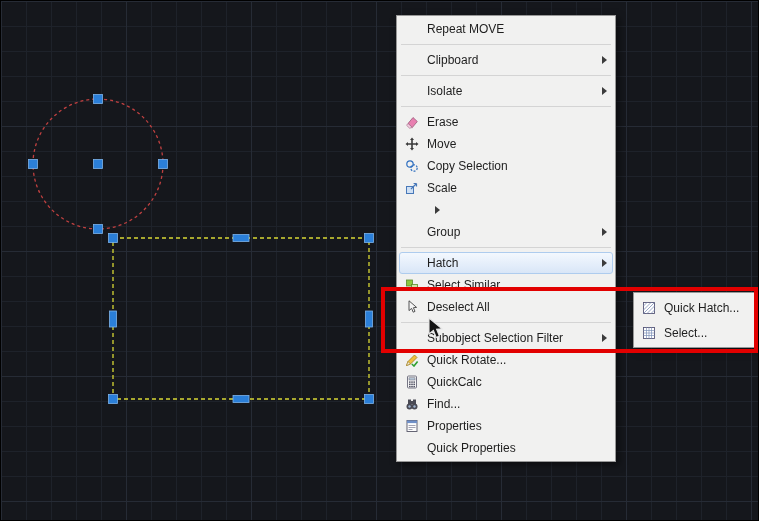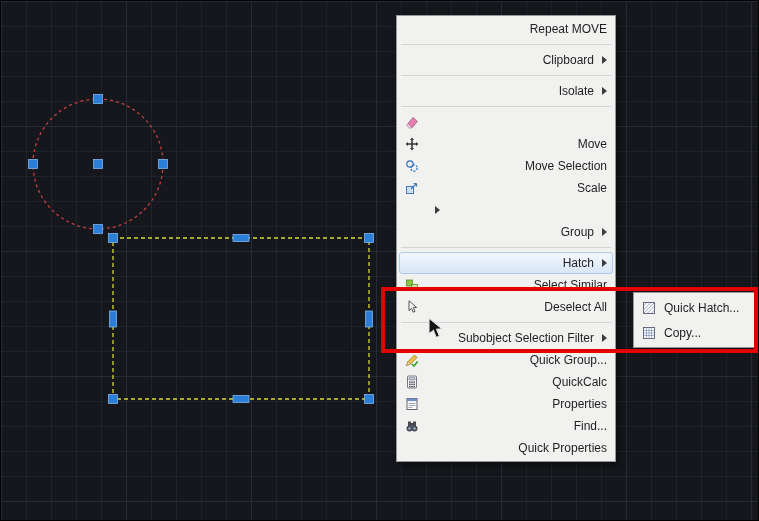--- a/index.html
+++ b/index.html
@@ -24,21 +24,21 @@
   .drawing { position:absolute; left:0; top:0; }
 
   
   .context-menu, .submenu {
     position:absolute;
     background: var(--menu-bg, #f1f1f0);
     border:1px solid var(--menu-border, #979797);
     box-shadow: 3px 3px 7px rgba(0,0,0,0.5);
     padding:2px;
   }
-  .context-menu { left:395px; top:14px;  width:220px; z-index:5;text-align:right; }
+  .context-menu { left:395px; top:14px;  width:220px; z-index:5; }
   .submenu      { left:632px; top:291px; width:132px; z-index:6; }
 
   .menu-item {
     display:flex; align-items:center;
     height:22px; padding:0 5px 0 3px;
     font-size:12px; color: var(--menu-text, #1e1e1e);
     cursor:default; border:1px solid transparent; border-radius:3px;
     white-space:nowrap;
   }
   .submenu .menu-item { height:25px; }
@@ -112,37 +112,38 @@
         <span class="mi-arrow"></span>
       </div>
       <div class="menu-sep"></div>
       <div class="menu-item">
         <span class="mi-icon">
           <svg width="14" height="14" viewBox="0 0 14 14">
             <path d="M3 8.5 L8 2.5 L12.3 6.5 L7.3 12.5 Z" fill="#e87fb0" stroke="#9a5a7a" stroke-width="0.8"></path>
             <path d="M3 8.5 L7.3 12.5 L4.6 13.2 L1.6 10.3 Z" fill="#f5d0e3" stroke="#9a5a7a" stroke-width="0.6"></path>
           </svg>
         </span>
+        <span class="mi-label">Erase</span>
       </div>
       <div class="menu-item">
         <span class="mi-icon">
           <svg width="14" height="14" viewBox="0 0 14 14">
             <path d="M7 0.5 L9 3 H7.8 V6.2 H11 V5 L13.5 7 L11 9 V7.8 H7.8 V11 H9 L7 13.5 L5 11 H6.2 V7.8 H3 V9 L0.5 7 L3 5 V6.2 H6.2 V3 H5 Z" fill="#3a3a3a"></path>
           </svg>
         </span>
         <span class="mi-label">Move</span>
       </div>
       <div class="menu-item">
         <span class="mi-icon">
           <svg width="14" height="14" viewBox="0 0 14 14">
             <circle cx="5" cy="5" r="3.2" fill="none" stroke="#3070c0" stroke-width="1.2"></circle>
             <circle cx="9" cy="9" r="3.2" fill="none" stroke="#3070c0" stroke-width="1.2" stroke-dasharray="2 1.4"></circle>
           </svg>
         </span>
-        <span class="mi-label">Move Selection</span>
+        <span class="mi-label">Copy Selection</span>
       </div>
       <div class="menu-item">
         <span class="mi-icon">
           <svg width="14" height="14" viewBox="0 0 14 14">
             <rect x="1.5" y="5.5" width="7" height="7" fill="#cfe0f4" stroke="#4878b8"></rect>
             <path d="M6 8 L11.5 2.5 M11.5 2.5 H8.6 M11.5 2.5 V5.4" stroke="#4878b8" stroke-width="1.2" fill="none"></path>
           </svg>
         </span>
         <span class="mi-label">Scale</span>
       </div>
@@ -185,21 +186,21 @@
         <span class="mi-arrow"></span>
       </div>
       <div class="menu-item">
         <span class="mi-icon">
           <svg width="14" height="14" viewBox="0 0 14 14">
             <path d="M1.5 12.5 L3 8.5 L9.5 2 L12 4.5 L5.5 11 Z" fill="#f0c040" stroke="#a08020" stroke-width="0.8"></path>
             <path d="M1.5 12.5 L3 8.5 L5.5 11 Z" fill="#efe7d6" stroke="#a08020" stroke-width="0.6"></path>
             <path d="M6.8 11 l2.2 2 l3.6 -4.6" fill="none" stroke="#30a030" stroke-width="1.6"></path>
           </svg>
         </span>
-        <span class="mi-label">Quick Group...</span>
+        <span class="mi-label">Quick Rotate...</span>
       </div>
       <div class="menu-item">
         <span class="mi-icon">
           <svg width="14" height="14" viewBox="0 0 14 14">
             <rect x="2.5" y="1" width="9" height="12" rx="1" fill="#f5f5f5" stroke="#667" stroke-width="0.9"></rect>
             <rect x="4" y="2.8" width="6" height="2.2" fill="#b8c8d8" stroke="#667" stroke-width="0.5"></rect>
             <g fill="#556">
               <rect x="4" y="6.4" width="1.6" height="1.4"></rect>
               <rect x="6.2" y="6.4" width="1.6" height="1.4"></rect>
               <rect x="8.4" y="6.4" width="1.6" height="1.4"></rect>
@@ -210,42 +211,42 @@
               <rect x="6.2" y="10.8" width="1.6" height="1.4"></rect>
               <rect x="8.4" y="10.8" width="1.6" height="1.4"></rect>
             </g>
           </svg>
         </span>
         <span class="mi-label">QuickCalc</span>
       </div>
       <div class="menu-item">
         <span class="mi-icon">
           <svg width="14" height="14" viewBox="0 0 14 14">
-            <rect x="2" y="1.5" width="10" height="11" fill="#fdfdfd" stroke="#556" stroke-width="0.9"></rect>
-            <rect x="2" y="1.5" width="10" height="2.6" fill="#7090c8"></rect>
-            <path d="M3.5 6.5 h7 M3.5 8.5 h7 M3.5 10.5 h4" stroke="#99a" stroke-width="0.9" fill="none"></path>
-          </svg>
-        </span>
-        <span class="mi-label">Properties</span>
-      </div>
-      <div class="menu-item">
-        <span class="mi-icon">
-          <svg width="14" height="14" viewBox="0 0 14 14">
             <rect x="3" y="2.5" width="3" height="5" fill="#4a4a55"></rect>
             <rect x="8" y="2.5" width="3" height="5" fill="#4a4a55"></rect>
             <rect x="6" y="4" width="2" height="3" fill="#4a4a55"></rect>
             <circle cx="4.5" cy="9.5" r="3" fill="#4a4a55"></circle>
             <circle cx="9.5" cy="9.5" r="3" fill="#4a4a55"></circle>
             <circle cx="4.5" cy="9.5" r="1.2" fill="#9fb4d0"></circle>
             <circle cx="9.5" cy="9.5" r="1.2" fill="#9fb4d0"></circle>
           </svg>
         </span>
         <span class="mi-label">Find...</span>
       </div>
       <div class="menu-item">
+        <span class="mi-icon">
+          <svg width="14" height="14" viewBox="0 0 14 14">
+            <rect x="2" y="1.5" width="10" height="11" fill="#fdfdfd" stroke="#556" stroke-width="0.9"></rect>
+            <rect x="2" y="1.5" width="10" height="2.6" fill="#7090c8"></rect>
+            <path d="M3.5 6.5 h7 M3.5 8.5 h7 M3.5 10.5 h4" stroke="#99a" stroke-width="0.9" fill="none"></path>
+          </svg>
+        </span>
+        <span class="mi-label">Properties</span>
+      </div>
+      <div class="menu-item">
         <span class="mi-icon"></span>
         <span class="mi-label">Quick Properties</span>
       </div>
     </div>
   <div class="submenu" id="hatch-submenu">
       <div class="menu-item">
         <span class="mi-icon">
           <svg width="14" height="14" viewBox="0 0 14 14">
             <rect x="1.5" y="1.5" width="11" height="11" fill="#fff" stroke="#557" stroke-width="0.9"></rect>
             <path d="M1.5 5 L5 1.5 M1.5 9 L9 1.5 M1.5 12.5 L12.5 1.5 M5 12.5 L12.5 5 M9 12.5 L12.5 9" stroke="#7d91b8" stroke-width="0.8"></path>
@@ -253,21 +254,21 @@
         </span>
         <span class="mi-label">Quick Hatch...</span>
       </div>
       <div class="menu-item">
         <span class="mi-icon">
           <svg width="14" height="14" viewBox="0 0 14 14">
             <rect x="1.5" y="1.5" width="11" height="11" fill="#fff" stroke="#557" stroke-width="0.9"></rect>
             <path d="M1.5 4.5 h11 M1.5 7 h11 M1.5 9.5 h11 M4.5 1.5 v11 M7 1.5 v11 M9.5 1.5 v11" stroke="#7d91b8" stroke-width="0.7"></path>
           </svg>
         </span>
-        <span class="mi-label">Copy...</span>
+        <span class="mi-label">Select...</span>
       </div>
     </div>
 
   <div class="annotation-box"></div>
 
   <svg class="mouse-cursor" width="20" height="24" viewBox="0 0 20 24">
     <path d="M2 1 L2 17 L6.4 13.4 L9.2 20.4 L12.4 19 L9.6 12.2 L15 11.8 Z" fill="#141414" stroke="#e6e6e6" stroke-width="1.1"></path>
   </svg>
 </div>
 

